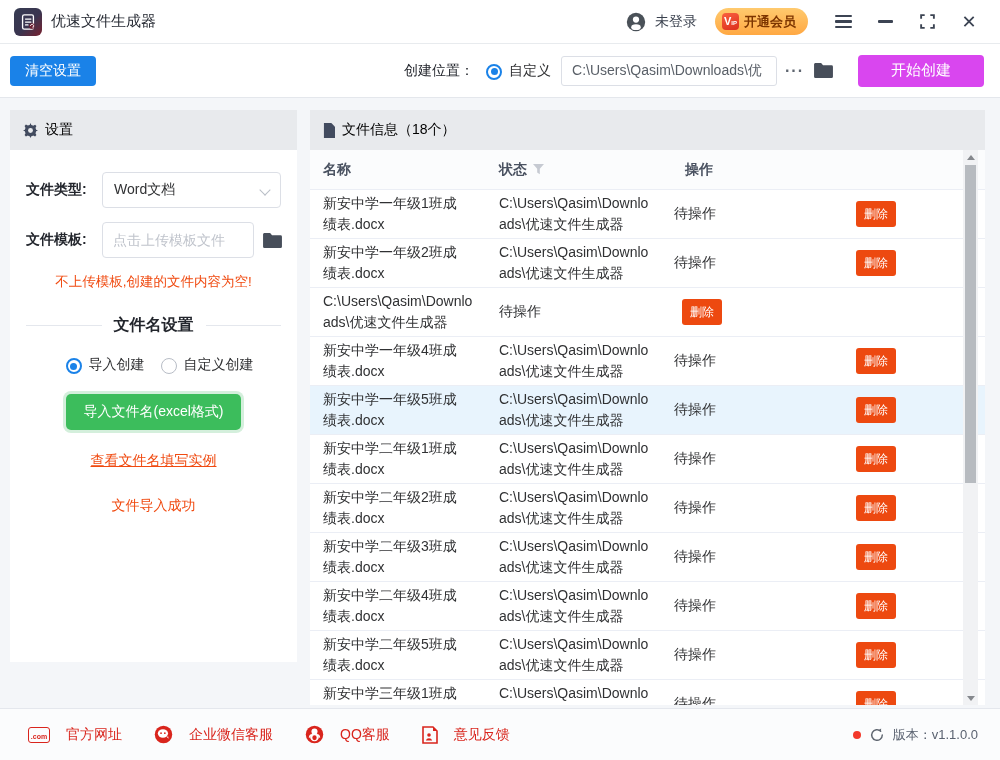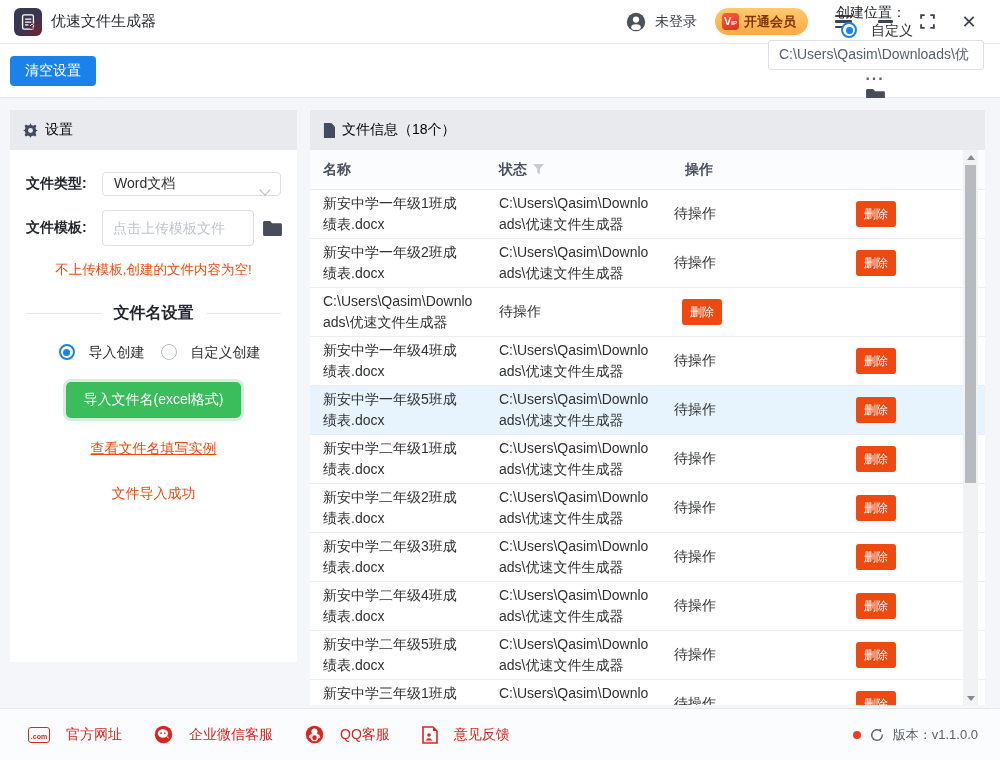--- a/index.html
+++ b/index.html
@@ -34,45 +34,45 @@
   .hamburger { display:flex; flex-direction:column; gap:3.5px; }
   .hamburger i { display:block; width:17px; height:2.2px; background:#3c4453; border-radius:1px; }
   .minus { width:15px; height:2.2px; background:#3c4453; border-radius:1px; }
   .close-x { font-size:18px; line-height:1; color:#3c4453; }
 
   
   .toolbar { height:54px; background:#fff; border-bottom:1px solid #e4e7ec;
     display:flex; align-items:center; padding:0 16px 0 10px; flex:none; }
   .btn { border:none; border-radius:4px; color:#fff; cursor:pointer; font-family:inherit; }
   .btn-clear { background:#1a82e8; height:30px; padding:0 15px; font-size:14px; }
-  .toolbar-right { margin-left:auto; display:flex; align-items:center;flex-direction:column; }
+  .toolbar-right { margin-left:auto; display:flex; align-items:center; }
   .loc-label { font-weight:500; color:#23262d; }
   .radio { width:16px; height:16px; border-radius:50%; background:#fff; flex:none; display:inline-block; position:relative; }
   .radio.on { border:2px solid #1a82e8; }
   .radio.on::after { content:""; position:absolute; left:2.5px; top:2.5px; width:7px; height:7px;
     border-radius:50%; background:#1a82e8; }
   .radio.off { border:1px solid #b8bdc6; }
-  .radio-item { display:flex; align-items:flex-start; gap:14px; margin-left:12px; cursor:pointer; }
+  .radio-item { display:flex; align-items:flex-end; gap:7px; margin-left:12px; cursor:pointer; }
   .path-input { margin-left:10px; width:216px; height:30px; border:1px solid #dcdfe6; border-radius:3px;
     padding:0 10px; font-size:14px; color:#5a6068; font-family:inherit; outline:none;
     white-space:nowrap; overflow:hidden; }
   .more-dots { margin-left:8px; color:#5f6670; font-size:16px; font-weight:700; letter-spacing:1px; cursor:pointer; }
   .folder-btn { margin-left:9px; cursor:pointer; display:flex; align-items:center; }
   .btn-start { margin-left:24px; background:#d946ef; height:32px; padding:0 33px; font-size:15px; }
 
   
   .main { position:relative; height:610px; background:#f4f6f9; flex:none; }
   .panel-header { height:40px; background:#e8eaed; display:flex; align-items:center;
     padding:0 13px; gap:7px; color:#000000; font-size:14px; font-weight:500; }
 
   .settings-panel { position:absolute; left:10px; top:12px; width:287px; height:552px; }
   .settings-body { background:#fff; height:512px; padding:8px 16px 0; }
   .form-row { display:flex; align-items:center; margin-top:14px; }
   .form-label { width:76px; font-weight:700; color:#23262d; flex:none; }
-  .select { flex:1; height:24px; border:1px solid #dcdfe6; border-radius:4px; background:#fff;
+  .select { flex:1; height:36px; border:1px solid #dcdfe6; border-radius:4px; background:#fff;
     display:flex; align-items:center; padding:0 26px 0 11px; position:relative; cursor:pointer; color:#303133; }
   .select .chev { position:absolute; right:11px; top:13px; width:8px; height:8px;
     border-right:1.6px solid #b9bec7; border-bottom:1.6px solid #b9bec7; transform:rotate(45deg); }
   .tpl-input { width:152px; height:36px; border:1px solid #dcdfe6; border-radius:4px;
     padding:0 10px; font-size:14px; font-family:inherit; outline:none; color:#303133; }
   .tpl-input::placeholder { color:#c0c4cc; }
   .tpl-folder { margin-left:8px; cursor:pointer; display:flex; align-items:center; }
   .warn-text { margin-top:15px; text-align:center; color:#f04a10; font-size:13.5px; }
   .divider { margin-top:24px; display:flex; align-items:center; gap:12px; }
   .divider::before,.divider::after { content:""; flex:1; height:1px; background:#e4e7ed; }

